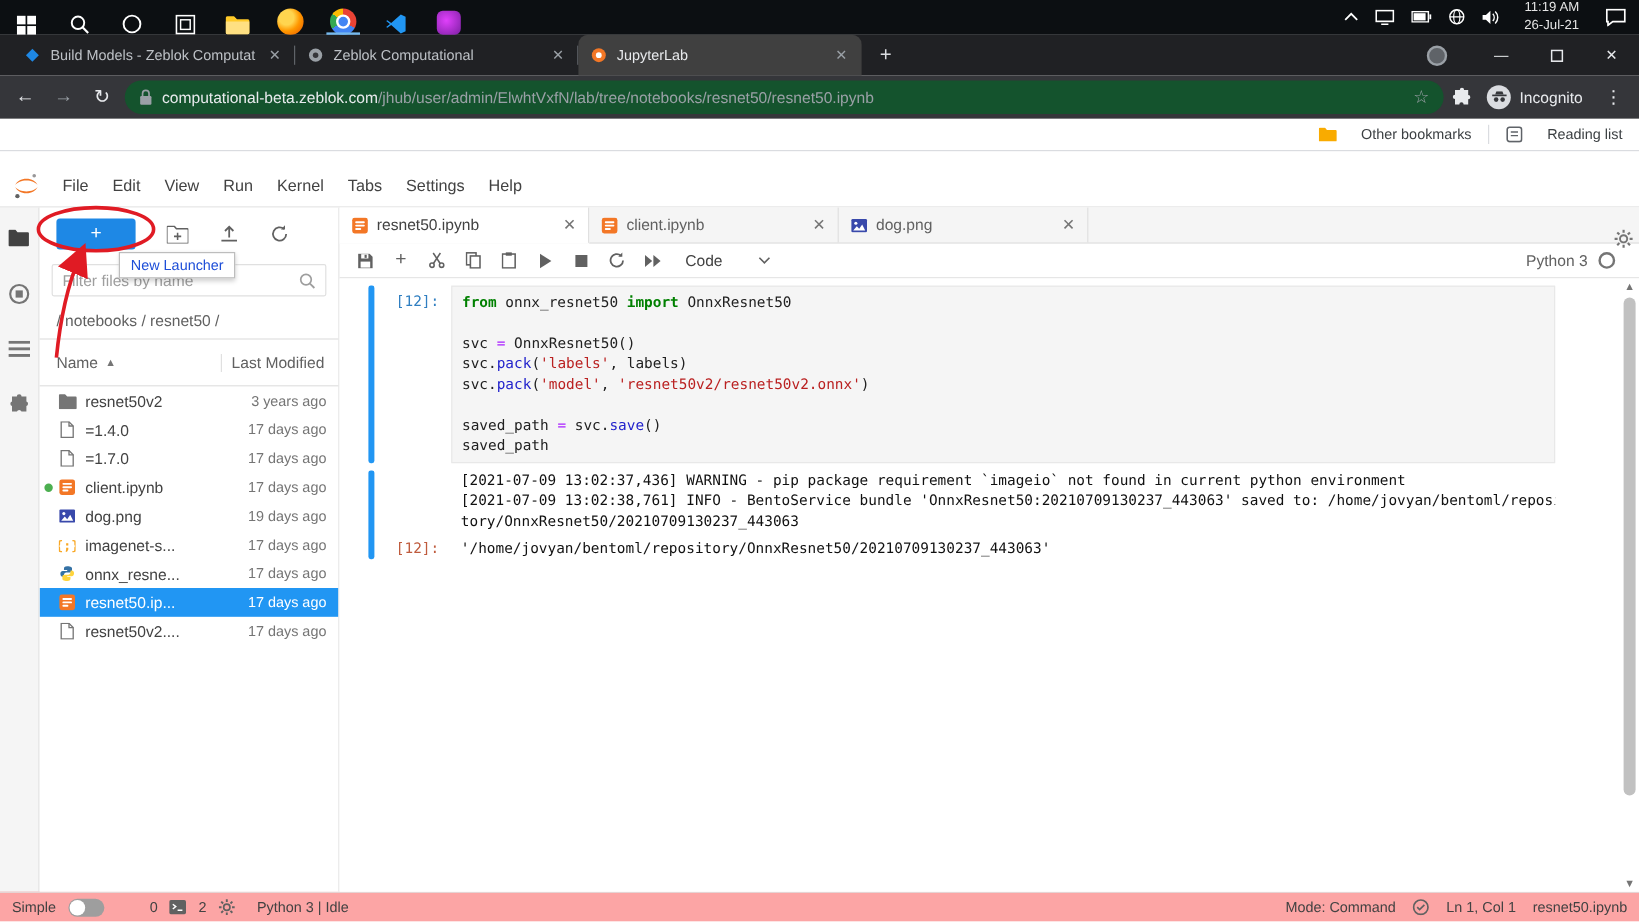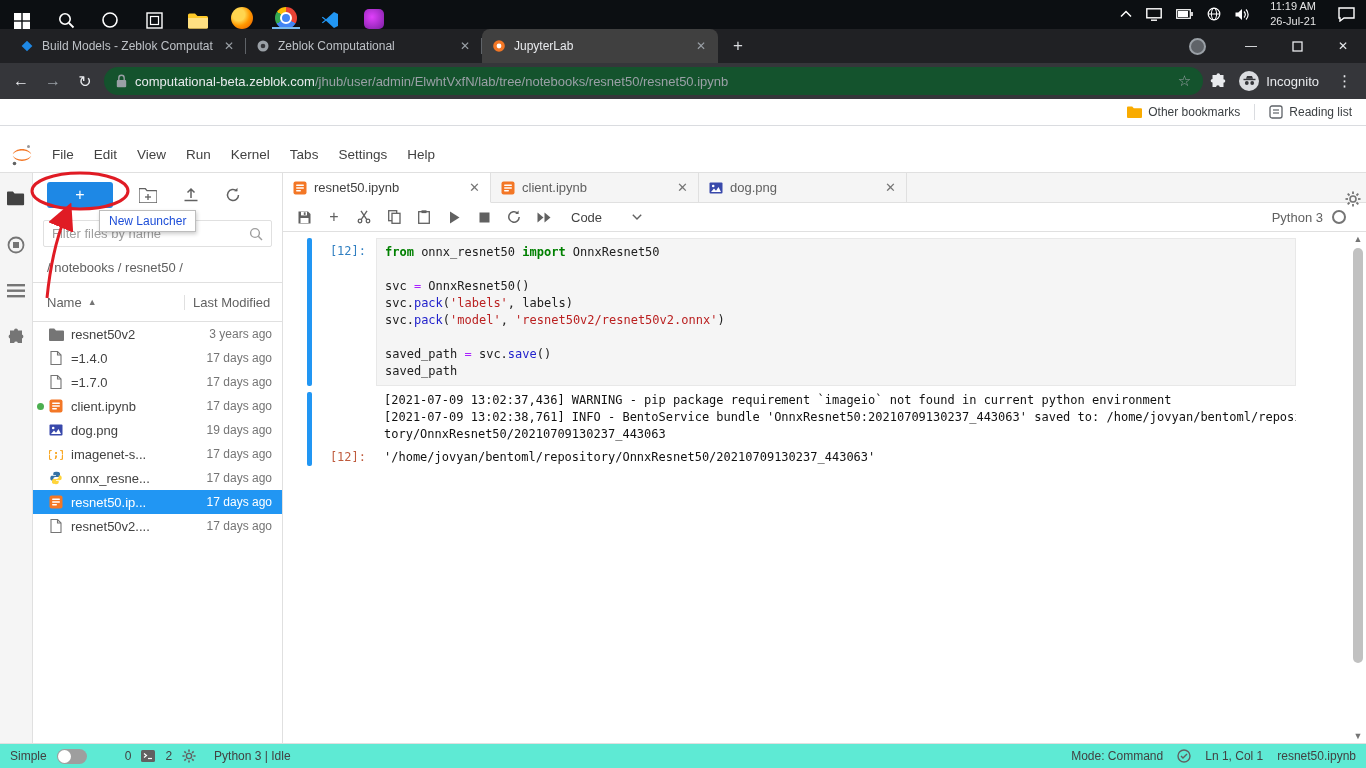--- a/index.html
+++ b/index.html
@@ -40,21 +40,21 @@
   .omni-url .dom { color:#e8eaed; }
   .omni-url .pth { color:#9aa0a6; }
   .star { color:#9aa0a6; font-size:15px; }
   .incog { display:flex; align-items:center; gap:7px; color:#e8eaed; font-size:13px; padding:0 6px; }
   .incog-badge { width:20px; height:20px; border-radius:50%; background:#dadce0; display:flex; align-items:center; justify-content:center; }
   .dots { color:#e8eaed; font-size:15px; padding:0 6px; }
 
   
   .bookmarks { height:27px; background:#fff; border-bottom:1px solid #dadce0; display:flex; align-items:center; justify-content:flex-end; padding:0 14px; gap:8px; font-size:12px; color:#3c4043; }
   .bm-sep { width:1px; height:16px; background:#dadce0; margin:0 6px; }
-  .bm-item { display:flex; align-items:center; gap:6px; }
+  .bm-item { display:flex; align-items:center; gap:20px; }
 
   
   .jupyter { position:absolute; top:137px; left:0; right:0; bottom:0; display:flex; flex-direction:column; background:#fff; }
   .menubar { height:36px; border-bottom:1px solid #e0e0e0; display:flex; align-items:center; padding-left:6px; color:#424242; font-size:13.5px; flex:0 0 auto; }
   .jl-logo { margin:0 8px 0 4px; }
   .menu-item { padding:0 10px; }
   .jl-body { flex:1; display:flex; min-height:0; }
 
   .activity { width:33px; background:#f5f5f5; border-right:1px solid #e0e0e0; display:flex; flex-direction:column; align-items:center; padding-top:18px; gap:30px; flex:0 0 auto; }
 
@@ -110,21 +110,21 @@
   .out-row { display:flex; }
   .out-row + .out-row { margin-top:6px; }
   .out-prompt { width:64px; flex:0 0 auto; text-align:right; padding-right:10px; color:#bf5b3d; }
   .out-text { flex:1; min-width:0; padding-left:8px; white-space:pre; overflow:hidden; color:#111; }
 
   .nb-scroll { position:absolute; top:0; right:0; width:16px; bottom:0; }
   .scroll-arrow { height:14px; text-align:center; font-size:9px; color:#757575; line-height:14px; }
   .scroll-arrow.down { position:absolute; bottom:0; left:0; right:0; }
   .scroll-thumb { position:absolute; top:16px; left:3px; width:10px; height:415px; background:#c1c1c1; border-radius:5px; }
 
-  .statusbar { height:25px; border-top:1px solid #e0e0e0; background:#5eead4; display:flex; align-items:center; padding:0 10px; gap:10px; font-size:12px; color:#424242; flex:0 0 auto; }
+  .statusbar { height:25px; border-top:1px solid #e0e0e0; background:#fca5a5; display:flex; align-items:center; padding:0 10px; gap:10px; font-size:12px; color:#424242; flex:0 0 auto; }
   .toggle { width:30px; height:15px; border-radius:8px; background:#9e9e9e; position:relative; }
   .toggle::after { content:""; position:absolute; left:1px; top:1px; width:13px; height:13px; border-radius:50%; background:#fff; }
   .sb-right { margin-left:auto; display:flex; align-items:center; gap:14px; }
 
   
   .annotation { position:absolute; left:0; top:0; pointer-events:none; z-index:50; }
 </style>
 </head>
 <body>
 

